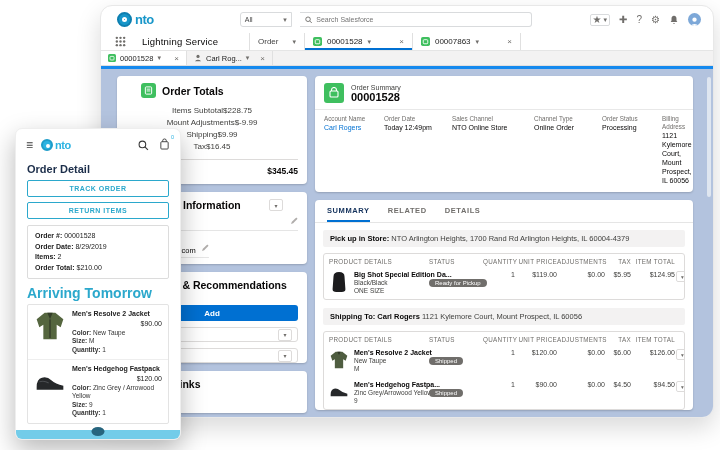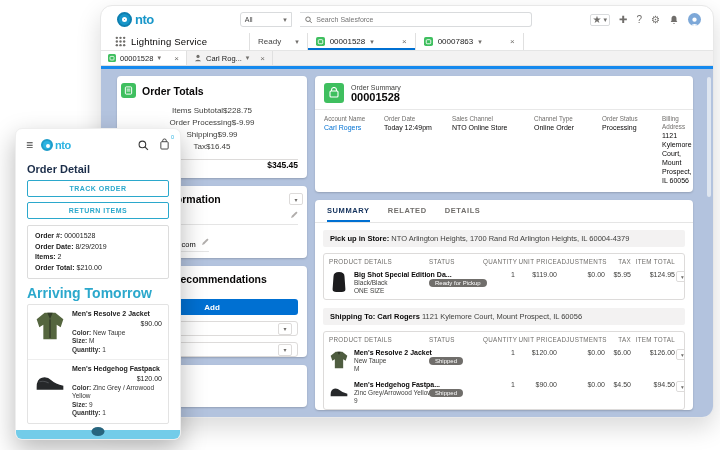--- a/index.html
+++ b/index.html
@@ -18,47 +18,47 @@
   .scope { margin-left:78px; width:52px; height:15px; border:1px solid #d9dbdd; border-radius:3px 0 0 3px; font-size:7px; color:#444;
     display:flex; align-items:center; justify-content:space-between; padding:0 4px; background:#fff; }
   .searchbox { width:232px; height:15px; border:1px solid #d9dbdd; border-left:none; border-radius:0 3px 3px 0; display:flex; align-items:center; padding:0 5px; gap:4px; }
   .searchbox input { border:none; outline:none; font-size:7px; width:100%; color:#444; font-family:"Liberation Sans",sans-serif; }
   .hdr-icons { margin-left:auto; display:flex; align-items:center; gap:9px; color:#706e6b; }
   .hi { font-size:10px; line-height:10px; color:#706e6b; }
   .fav { display:flex; align-items:center; border:1px solid #d9dbdd; border-radius:2px; padding:0 2px; height:12px; font-size:8px; gap:2px; }
   .avatar { width:13px; height:13px; border-radius:50%; background:#7da8d8; display:flex; align-items:flex-end; justify-content:center; overflow:hidden; }
 
   .nav-row { height:18px; display:flex; align-items:stretch; border-bottom:1px solid #e5e5e5; font-size:8px; }
-  .appname { display:flex; align-items:center; gap:5px; padding:0 10px 0 14px; font-size:9.5px; color:#080707; letter-spacing:.2px; width:148px; }
+  .appname { display:flex; align-items:center; gap:16px; padding:0 10px 0 14px; font-size:9.5px; color:#080707; letter-spacing:.2px; width:148px; }
   .obj-tab { display:flex; align-items:center; gap:14px; border:1px solid #e0e0e0; border-top:none; border-bottom:none; padding:0 8px; color:#444; }
   .ws-tab { display:flex; align-items:center; gap:5px; padding:0 8px; border-right:1px solid #e0e0e0; color:#222; width:108px; }
   .ws-tab.active { background:#fff; box-shadow:inset 0 -2px 0 #0070d2; }
   .tab-x { color:#706e6b; font-size:8px; margin-left:auto; }
   .chev { color:#706e6b; font-size:7px; }
 
   .subtab-row { height:15px; background:#f3f2f2; display:flex; border-bottom:1px solid #e0e0e0; }
   .sub-tab { display:flex; align-items:center; gap:4px; font-size:7.5px; color:#222; padding:0 7px; width:86px; border-right:1px solid #e0e0e0; }
   .sub-tab.active { background:#fff; }
   .brand-bar { height:3px; background:#1589ee; }
 
   .content { position:relative; height:349px; background:#b3c3de; padding:7px 8px 0 16px; display:flex; gap:8px; overflow:hidden; }
   .scrollbar { position:absolute; right:2px; top:8px; width:4px; height:120px; background:#dfe6f0; border-radius:2px; }
 
   .col-left { width:190px; flex:none; }
   .col-right { width:378px; flex:none; }
 
   .card { background:#fff; border-radius:4px; box-shadow:0 1px 2px rgba(0,0,0,.18); margin-bottom:8px; }
-  .card-head { display:flex; align-items:center; gap:6px; padding:7px 4px 5px; }
+  .card-head { display:flex; align-items:center; gap:6px; padding:7px 24px 5px; }
   .std-icon { width:15px; height:15px; border-radius:3px; flex:none; display:flex; align-items:center; justify-content:center; }
   .card-title { font-size:10.5px; font-weight:bold; color:#080707; }
 
   
   .tot-rows { padding:2px 9px 8px; }
   .tot-row { display:flex; justify-content:center; font-size:8px; color:#3e3e3c; line-height:12px; }
-  .tot-final { display:flex; justify-content:space-between; font-size:8.5px; font-weight:bold; color:#080707; border-top:1px solid #dddbda; margin-top:6px; }
+  .tot-final { display:flex; justify-content:space-between; font-size:8.5px; font-weight:bold; color:#080707; border-top:1px solid #dddbda; margin-top:6px; padding-top:6px; }
 
   
   .fields2 { display:grid; grid-template-columns:1fr 1fr; gap:6px; padding:2px 9px 9px; }
   .fieldbox { border-bottom:1px solid #e5e5e5; padding-bottom:2px; position:relative; min-height:17px; }
   .fieldbox .flabel { font-size:6.5px; color:#706e6b; }
   .fieldbox .fval { font-size:7.5px; color:#080707; white-space:nowrap; overflow:hidden; }
   .pencil { position:absolute; right:0; bottom:2px; }
   .card-action { margin-left:auto; width:14px; height:12px; border:1px solid #dddbda; border-radius:2px; font-size:6px; color:#706e6b; display:flex; align-items:center; justify-content:center; background:#fff; }
   .fullfield { margin:0 9px 6px; }
 
@@ -181,21 +181,21 @@
               <circle cx="6" cy="6" r="1.3"></circle>
               <circle cx="10" cy="6" r="1.3"></circle>
               <circle cx="2" cy="10" r="1.3"></circle>
               <circle cx="6" cy="10" r="1.3"></circle>
               <circle cx="10" cy="10" r="1.3"></circle>
             </g>
           </svg>
         <span>Lightning Service</span>
       </div>
       <div class="obj-tab">
-        <span>Ready</span>
+        <span>Order</span>
         <span class="chev">▾</span>
       </div>
       <div class="ws-tab active">
         <svg width="9" height="9" viewBox="0 0 10 10">
             <rect width="10" height="10" rx="2" fill="#3fbf5f"></rect>
             <rect x="2.5" y="3" width="5" height="4.5" rx="1" fill="none" stroke="#fff" stroke-width="1"></rect>
           </svg>
         <span>00001528</span>
         <span class="chev">▾</span>
         <span class="tab-x">×</span>
@@ -247,21 +247,21 @@
                 </svg>
             </span>
             <span class="card-title">Order Totals</span>
           </div>
           <div class="tot-rows">
             <div class="tot-row">
                 <span>Items Subtotal</span>
                 <span>$228.75</span>
               </div>
             <div class="tot-row">
-                <span>Order Processing</span>
+                <span>Mount Adjustments</span>
                 <span>$-9.99</span>
               </div>
             <div class="tot-row">
                 <span>Shipping</span>
                 <span>$9.99</span>
               </div>
             <div class="tot-row">
                 <span>Tax</span>
                 <span>$16.45</span>
               </div>

